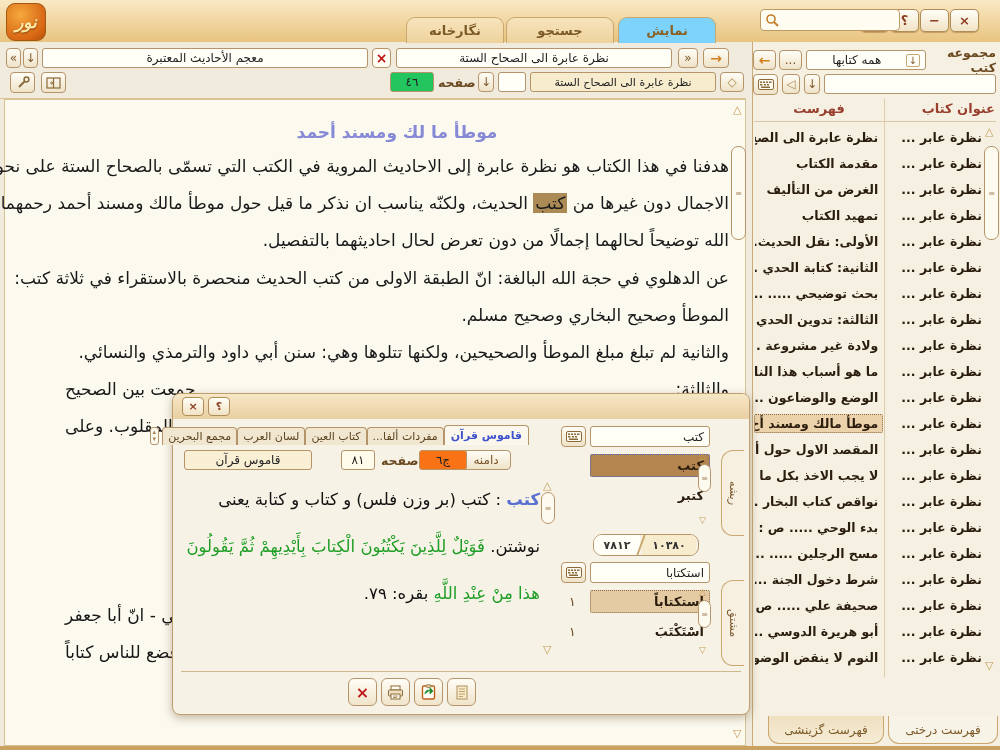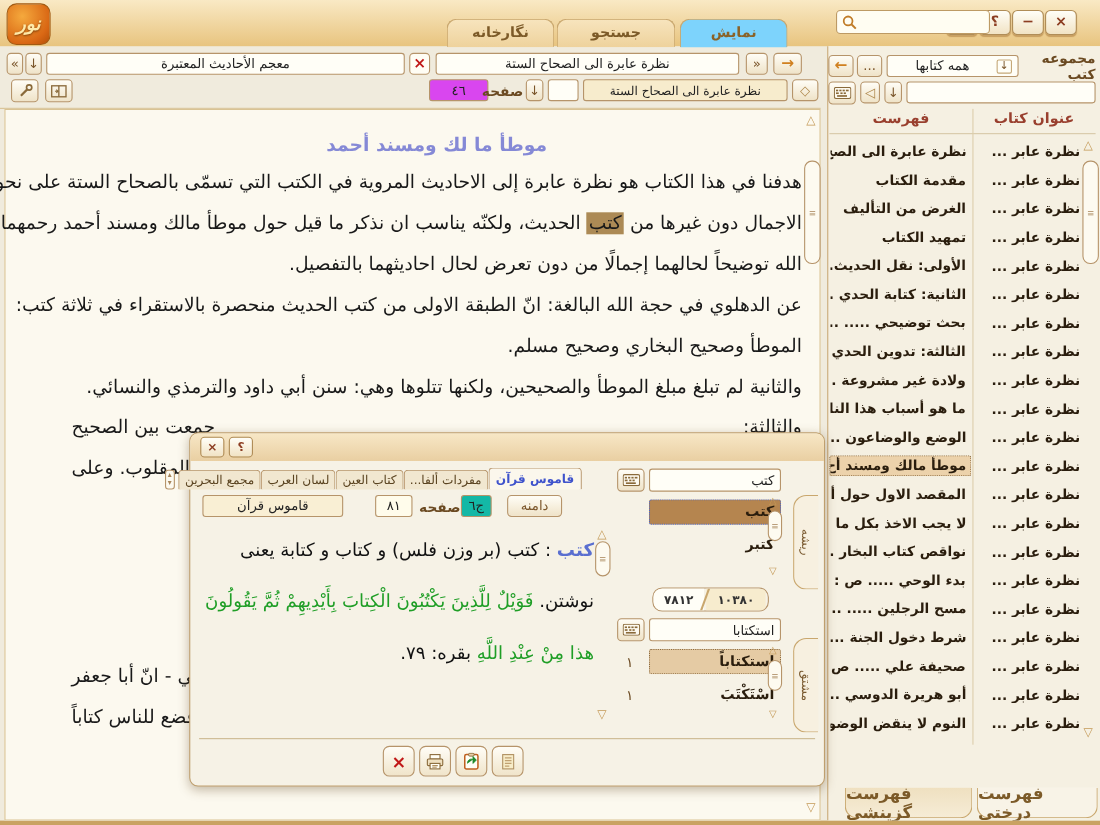--- a/index.html
+++ b/index.html
@@ -47,21 +47,21 @@
   .colhead{color:#993f2e;font-size:13px;font-weight:bold;text-align:center;direction:rtl;}
   .book-row{position:relative;height:26px;display:flex;direction:rtl;align-items:center;font-size:12.5px;font-weight:bold;color:#2a1d0d;}
   .book-row .bk{width:98px;padding-left:6px;text-align:right;direction:rtl;overflow:hidden;white-space:nowrap;}
   .book-row .idx{width:126px;text-align:right;direction:rtl;padding:1px 4px;white-space:nowrap;overflow:hidden;border:1px dotted transparent;border-radius:2px;}
   .book-row.selected .idx{background:#ecd2ab;border-color:#8a6a40;}
   .counterbox{border:1px solid #b6946a;border-radius:9px;overflow:hidden;display:flex;direction:ltr;height:22px;}
   .counterbox .c1{background:#fffef7;display:flex;align-items:center;justify-content:center;font-size:12px;color:#333;font-weight:bold;}
   .counterbox .c2{background:#f7ecce;display:flex;align-items:center;justify-content:center;font-size:12px;color:#333;font-weight:bold;}
   .slash{width:2px;background:#c9a76e;transform:skewX(-20deg);}
   .bottab{top:716px;height:27px;border:1px solid #c9a76e;border-top:none;border-radius:0 0 11px 11px;
-        background:linear-gradient(#efe0c0,#f6ecd6);color:#7c5a28;font-weight:bold;font-size:15px;
+        background:linear-gradient(#efe0c0,#f6ecd6);color:#7c5a28;font-weight:normal;font-size:12px;
         display:flex;align-items:center;justify-content:center;}
   .bottab.active{background:#f8f3e7;}
   
   .dialog{left:172px;top:393px;width:576px;height:320px;background:#f6f2e6;border:1px solid #bf9f6e;
         border-radius:8px;box-shadow:0 3px 10px rgba(90,60,20,.35);z-index:10;}
   .dlg-title{left:0;top:0;width:100%;height:25px;background:linear-gradient(#f7e7c6,#e9cfa2);
         border-radius:7px 7px 0 0;display:flex;align-items:center;box-sizing:border-box;padding:0 5px;}
   .dlg-title .t{flex:1;text-align:right;direction:rtl;color:#6b4a23;font-weight:bold;font-size:13px;padding-left:8px;}
   .dbtn{width:20px;height:17px;border:1px solid #b08d58;border-radius:4px;background:linear-gradient(#fffef8,#f1e3c4);
         color:#8c3d22;font-weight:bold;font-size:11px;display:flex;align-items:center;justify-content:center;margin-left:4px;}
@@ -130,21 +130,21 @@
   </div>
   <div class="abs btn" style="left:41px;top:72px;width:25px;height:21px;">
     <span>
       <svg width="15" height="12" viewBox="0 0 15 12">
           <rect x="1" y="1" width="13" height="10" fill="none" stroke="#8a6a3a" stroke-width="1.2"></rect>
           <line x1="7.5" y1="1" x2="7.5" y2="11" stroke="#8a6a3a" stroke-width="1.2"></line>
           <path d="M4 6 L6.5 6 M5.2 4.5 L6.8 6 L5.2 7.5" stroke="#8a6a3a" stroke-width="1" fill="none"></path>
         </svg>
     </span>
   </div>
-  <div class="abs inputbox tb" style="left:390px;top:72px;width:54px;justify-content:center;background:#d946ef;">٤٦</div>
+  <div class="abs inputbox tb" style="left:390px;top:72px;width:44px;justify-content:center;background:#22c55e;">٤٦</div>
   <div class="abs lab" style="left:438px;top:72px;height:20px;">صفحه</div>
   <div class="abs btn tb" style="left:478px;top:72px;width:16px;">↓</div>
   <div class="abs inputbox tb" style="left:498px;top:72px;width:28px;"></div>
   <div class="abs inputbox tb" style="left:530px;top:72px;width:186px;justify-content:center;background:#f7eccd;font-size:11px;">نظرة عابرة الى الصحاح الستة</div>
   <div class="abs btn tb" style="left:720px;top:72px;width:24px;color:#b08a50;">◇</div>
 
   <div class="abs divider-h"></div>
 
   <div class="abs content">
     <div id="text-lines" style="position:absolute;inset:0;">
@@ -201,21 +201,21 @@
             <rect x="9" y="5" width="2" height="1.5"></rect>
             <rect x="3" y="7.5" width="9" height="1.5"></rect>
           </g>
         </svg>
     </span>
   </div>
   <div class="abs btn tb" style="left:782px;top:74px;width:18px;color:#b08a50;">◁</div>
   <div class="abs btn tb" style="left:804px;top:74px;width:16px;">↓</div>
   <div class="abs inputbox tb" style="left:824px;top:74px;width:172px;"></div>
 
-  <div class="abs colhead" style="left:885px;top:101px;width:110px;">عنوان كتاب</div>
+  <div class="abs colhead" style="left:885px;top:101px;width:110px;text-align:right;">عنوان كتاب</div>
   <div class="abs colhead" style="left:756px;top:101px;width:126px;">فهرست</div>
   <div class="abs" style="left:754px;top:121px;width:242px;height:1px;background:#d8c8a8;"></div>
   <div class="abs" style="left:884px;top:99px;width:1px;height:578px;background:#ddcdab;"></div>
 
   <div class="abs" id="book-rows" style="left:754px;top:124px;width:228px;">
       <div class="book-row">
     <span class="bk">نظرة عابر ...</span>
     <span class="idx">نظرة عابرة الى الصح ...</span>
   </div>
       <div class="book-row">
@@ -320,21 +320,21 @@
       <div class="dtab">كتاب العين</div>
       <div class="dtab">لسان العرب</div>
       <div class="dtab">مجمع البحرين</div>
       <div class="dspin">
           <span>▴</span>
           <span>▾</span>
         </div>
     </div>
 
     <div class="abs btn" style="left:288px;top:56px;width:50px;height:20px;font-size:12px;">دامنه</div>
-    <div class="abs inputbox" style="left:246px;top:56px;width:28px;height:20px;justify-content:center;background:#14b8a6;">ج٦</div>
+    <div class="abs inputbox" style="left:246px;top:56px;width:48px;height:20px;justify-content:center;background:#f97316;">ج٦</div>
     <div class="abs lab" style="left:208px;top:56px;height:20px;">صفحه</div>
     <div class="abs inputbox" style="left:168px;top:56px;width:34px;height:20px;justify-content:center;background:#fffceb;">٨١</div>
     <div class="abs inputbox" style="left:11px;top:56px;width:128px;height:20px;justify-content:center;background:#f9efd4;">قاموس قرآن</div>
 
     <div class="abs definition">
       <span class="defhead">كتب</span><span> : كتب (بر وزن فلس) و كتاب و كتابة يعنى نوشتن. </span><span class="quran">فَوَيْلٌ لِلَّذِينَ يَكْتُبُونَ الْكِتابَ بِأَيْدِيهِمْ ثُمَّ يَقُولُونَ هذا مِنْ عِنْدِ اللَّهِ</span><span> بقره: ٧٩.</span>
     </div>
     <div class="abs tri" style="left:370px;top:86px;">△</div>
     <div class="abs pill" style="left:368px;top:98px;width:12px;height:30px;">≡</div>
     <div class="abs tri" style="left:370px;top:250px;">▽</div>

